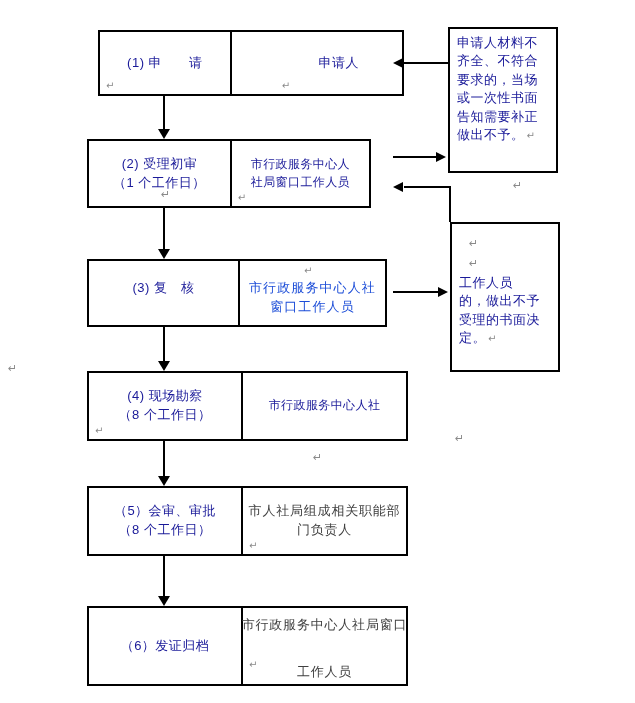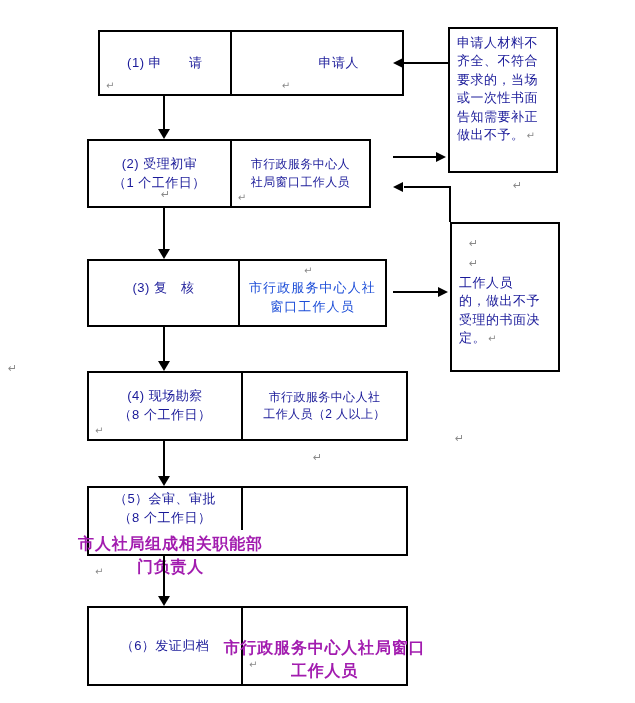--- a/index.html
+++ b/index.html
@@ -48,21 +48,21 @@
   .step-line {
     display: block;
     white-space: nowrap;
     line-height: 1.45;
   }
 
   
   .f-normal  { font-size: 13px; letter-spacing: 0.5px; }
   .f-narrow  { font-size: 12px; letter-spacing: 0.4px; }
   .f-light   { font-size: 13px; letter-spacing: 1.1px; color: #1d4ed8; }
-  .f-light2  { font-size: 16px; letter-spacing: 0.8px; color: #a21caf; font-weight: bold; }
+  .f-light2  { font-size: 13px; letter-spacing: 0.8px; color: #404040; }
 
   
   .pilcrow {
     position: absolute;
     color: #8a8a8a;
     font-size: 11px;
     line-height: 1;
     font-family: "DejaVu Sans", sans-serif;
     user-select: none;
   }
@@ -175,41 +175,40 @@
   </div>
 
   <div class="step-box" style="left:87px; top:371px; width:321px; height:70px;">
     <div class="step-cell left" style="width:154px;">
       <span class="step-line f-normal">(4) 现场勘察</span>
       <span class="step-line f-normal">（8 个工作日）</span>
       <span class="pil-corner">↵</span>
     </div>
     <div class="step-cell" style="width:163px;">
       <span class="step-line f-narrow">市行政服务中心人社</span>
-      <span class="step-line f-narrow">工作人员（2 人以上）</span>
-    </div>
-  </div>
-
-  <div class="step-box" style="left:87px; top:486px; width:321px; height:70px;flex-direction:column;">
+    </div>
+  </div>
+
+  <div class="step-box" style="left:87px; top:486px; width:321px; height:70px;">
     <div class="step-cell left" style="width:154px;">
       <span class="step-line f-normal">（5）会审、审批</span>
       <span class="step-line f-normal">（8 个工作日）</span>
     </div>
     <div class="step-cell" style="width:163px;">
       <span class="step-line f-light2">市人社局组成相关职能部</span>
       <span class="step-line f-light2">门负责人</span>
       <span class="pil-corner">↵</span>
     </div>
   </div>
 
   <div class="step-box" style="left:87px; top:606px; width:321px; height:80px;">
     <div class="step-cell left" style="width:154px;">
       <span class="step-line f-normal">（6）发证归档</span>
     </div>
-    <div class="step-cell" style="width:163px; justify-content:flex-end; padding-top:8px;">
+    <div class="step-cell" style="width:163px; justify-content:space-between; padding-top:8px;">
       <span class="step-line f-light2">市行政服务中心人社局窗口</span>
       <span class="step-line f-light2">工作人员</span>
       <span class="pil-corner" style="bottom:14px;">↵</span>
     </div>
   </div>
 
   <div class="note-box" style="left:448px; top:27px; width:110px; height:146px;">
     <div>申请人材料不</div>
     <div>齐全、不符合</div>
     <div>要求的，当场</div>

